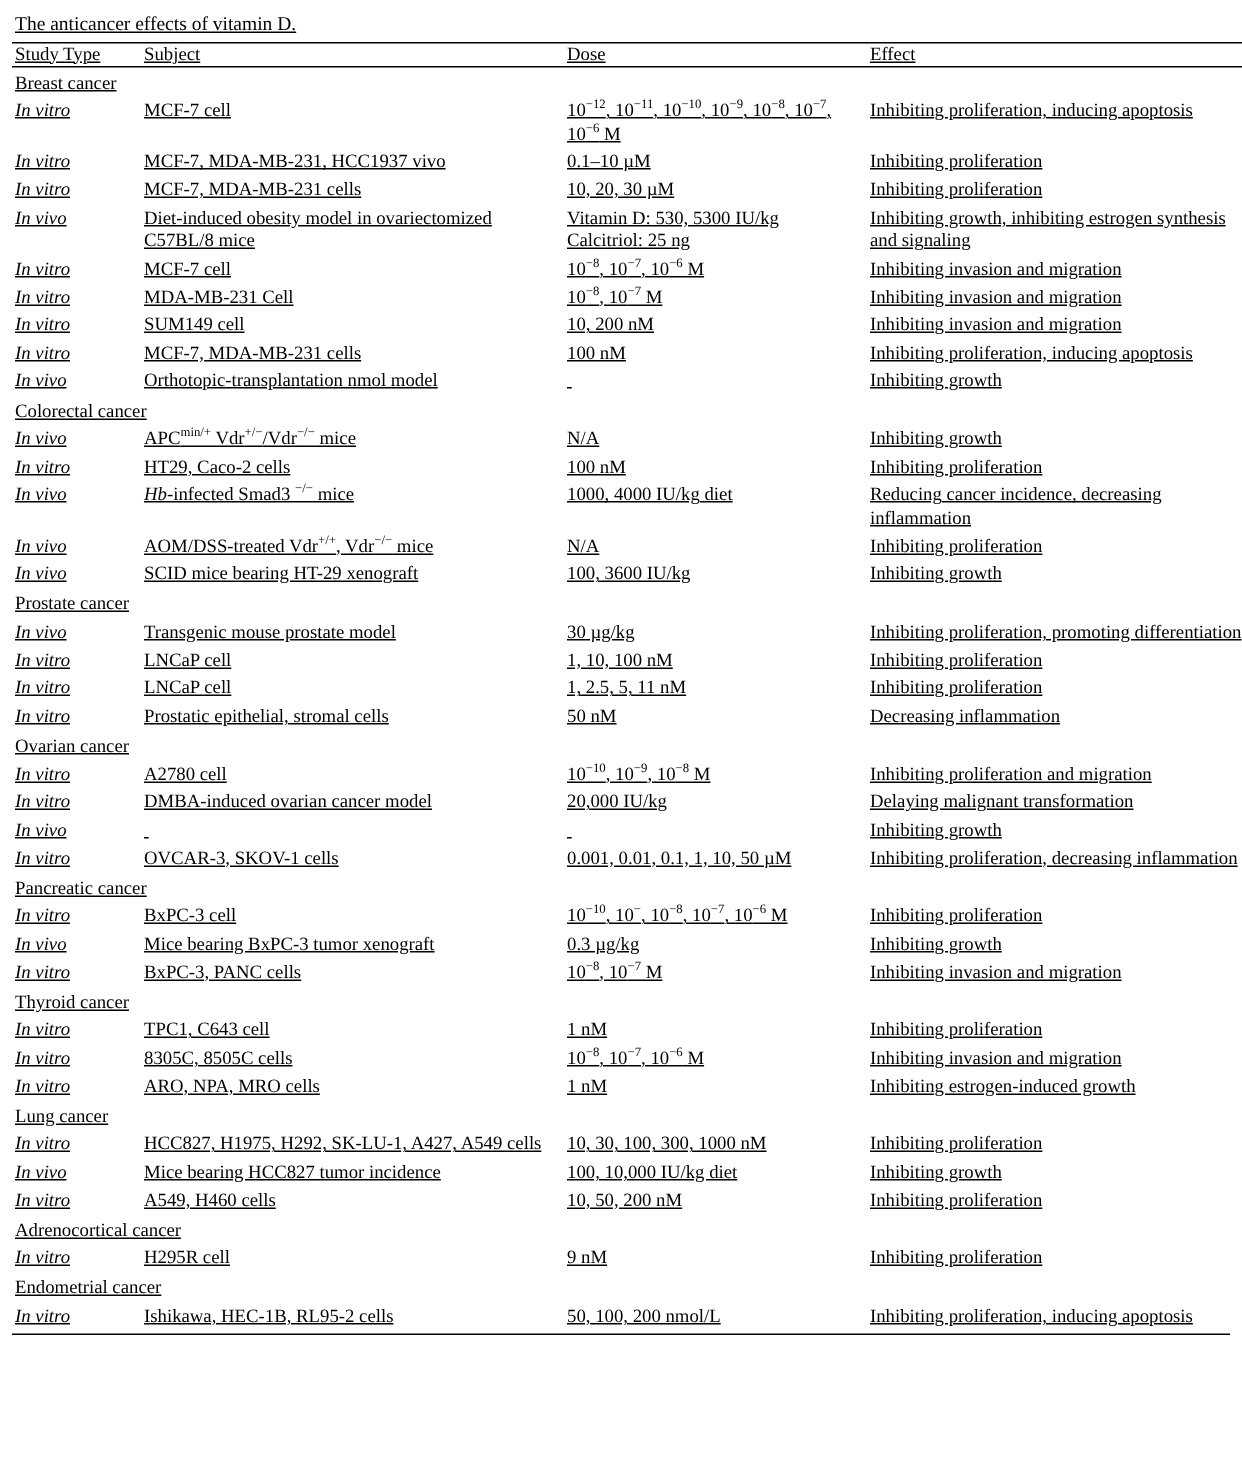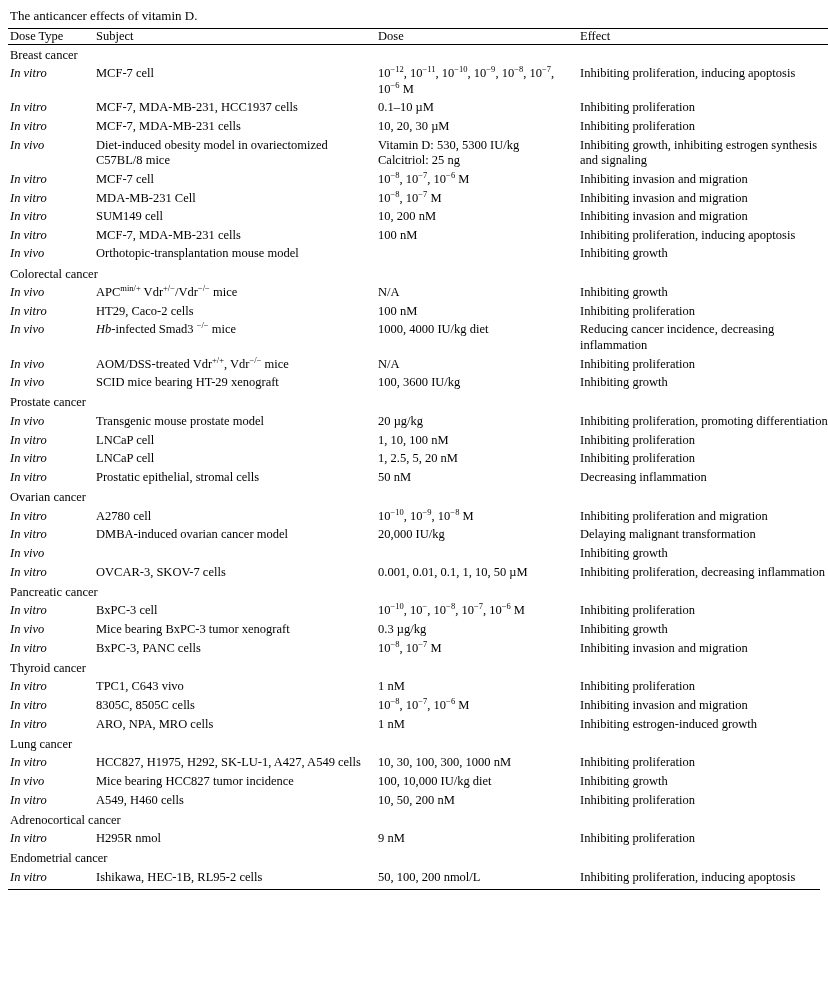--- a/index.html
+++ b/index.html
@@ -13,20 +13,21 @@
     font-family: "Liberation Serif", serif;
     color: #000000;
     font-size: 12.5px;
   }
   .page {
     position: relative;
     width: 828px;
     height: 982px;
     box-sizing: border-box;
     padding: 6px 8px 0 8px;
+    text-decoration: underline;
   }
   .caption {
     font-family: "Liberation Serif", serif;
     font-size: 13px;
     padding: 2px 0 4px 2px;
     line-height: 1.2;
   }
   table.tbl {
     width: 812px;
     border-collapse: collapse;
@@ -71,39 +72,39 @@
 </head>
 <body>
 
 <div class="page">
 
   <div class="caption">The anticancer effects of vitamin D.</div>
 
   <table class="tbl">
     <thead>
       <tr class="hdr-row">
-        <td class="c0">Dose Type</td>
+        <td class="c0">Study Type</td>
         <td class="c1">Subject</td>
         <td class="c2">Dose</td>
         <td class="c3">Effect</td>
       </tr>
     </thead>
     <tbody id="tbody">
         <tr class="group">
           <td class="c0" colspan="4">Breast cancer</td>
         </tr>
         <tr>
           <td class="c0 ital">In vitro</td>
           <td class="c1">MCF-7 cell</td>
           <td class="c2">10<sup>−12</sup>, 10<sup>−11</sup>, 10<sup>−10</sup>, 10<sup>−9</sup>, 10<sup>−8</sup>, 10<sup>−7</sup>, 10<sup>−6</sup> M</td>
           <td class="c3">Inhibiting proliferation, inducing apoptosis</td>
         </tr>
         <tr>
           <td class="c0 ital">In vitro</td>
-          <td class="c1">MCF-7, MDA-MB-231, HCC1937 cells</td>
+          <td class="c1">MCF-7, MDA-MB-231, HCC1937 vivo</td>
           <td class="c2">0.1–10 µM</td>
           <td class="c3">Inhibiting proliferation</td>
         </tr>
         <tr>
           <td class="c0 ital">In vitro</td>
           <td class="c1">MCF-7, MDA-MB-231 cells</td>
           <td class="c2">10, 20, 30 µM</td>
           <td class="c3">Inhibiting proliferation</td>
         </tr>
         <tr>
@@ -131,21 +132,21 @@
           <td class="c3">Inhibiting invasion and migration</td>
         </tr>
         <tr>
           <td class="c0 ital">In vitro</td>
           <td class="c1">MCF-7, MDA-MB-231 cells</td>
           <td class="c2">100 nM</td>
           <td class="c3">Inhibiting proliferation, inducing apoptosis</td>
         </tr>
         <tr>
           <td class="c0 ital">In vivo</td>
-          <td class="c1">Orthotopic-transplantation mouse model</td>
+          <td class="c1">Orthotopic-transplantation nmol model</td>
           <td class="c2">&nbsp;</td>
           <td class="c3">Inhibiting growth</td>
         </tr>
         <tr class="group">
           <td class="c0" colspan="4">Colorectal cancer</td>
         </tr>
         <tr>
           <td class="c0 ital">In vivo</td>
           <td class="c1">APC<sup>min/+</sup> Vdr<sup>+/−</sup>/Vdr<sup>−/−</sup> mice</td>
           <td class="c2">N/A</td>
@@ -174,33 +175,33 @@
           <td class="c1">SCID mice bearing HT-29 xenograft</td>
           <td class="c2">100, 3600 IU/kg</td>
           <td class="c3">Inhibiting growth</td>
         </tr>
         <tr class="group">
           <td class="c0" colspan="4">Prostate cancer</td>
         </tr>
         <tr>
           <td class="c0 ital">In vivo</td>
           <td class="c1">Transgenic mouse prostate model</td>
-          <td class="c2">20 µg/kg</td>
+          <td class="c2">30 µg/kg</td>
           <td class="c3">Inhibiting proliferation, promoting differentiation</td>
         </tr>
         <tr>
           <td class="c0 ital">In vitro</td>
           <td class="c1">LNCaP cell</td>
           <td class="c2">1, 10, 100 nM</td>
           <td class="c3">Inhibiting proliferation</td>
         </tr>
         <tr>
           <td class="c0 ital">In vitro</td>
           <td class="c1">LNCaP cell</td>
-          <td class="c2">1, 2.5, 5, 20 nM</td>
+          <td class="c2">1, 2.5, 5, 11 nM</td>
           <td class="c3">Inhibiting proliferation</td>
         </tr>
         <tr>
           <td class="c0 ital">In vitro</td>
           <td class="c1">Prostatic epithelial, stromal cells</td>
           <td class="c2">50 nM</td>
           <td class="c3">Decreasing inflammation</td>
         </tr>
         <tr class="group">
           <td class="c0" colspan="4">Ovarian cancer</td>
@@ -218,21 +219,21 @@
           <td class="c3">Delaying malignant transformation</td>
         </tr>
         <tr>
           <td class="c0 ital">In vivo</td>
           <td class="c1">&nbsp;</td>
           <td class="c2">&nbsp;</td>
           <td class="c3">Inhibiting growth</td>
         </tr>
         <tr>
           <td class="c0 ital">In vitro</td>
-          <td class="c1">OVCAR-3, SKOV-7 cells</td>
+          <td class="c1">OVCAR-3, SKOV-1 cells</td>
           <td class="c2">0.001, 0.01, 0.1, 1, 10, 50 µM</td>
           <td class="c3">Inhibiting proliferation, decreasing inflammation</td>
         </tr>
         <tr class="group">
           <td class="c0" colspan="4">Pancreatic cancer</td>
         </tr>
         <tr>
           <td class="c0 ital">In vitro</td>
           <td class="c1">BxPC-3 cell</td>
           <td class="c2">10<sup>−10</sup>, 10<sup>−</sup>, 10<sup>−8</sup>, 10<sup>−7</sup>, 10<sup>−6</sup> M</td>
@@ -248,21 +249,21 @@
           <td class="c0 ital">In vitro</td>
           <td class="c1">BxPC-3, PANC cells</td>
           <td class="c2">10<sup>−8</sup>, 10<sup>−7</sup> M</td>
           <td class="c3">Inhibiting invasion and migration</td>
         </tr>
         <tr class="group">
           <td class="c0" colspan="4">Thyroid cancer</td>
         </tr>
         <tr>
           <td class="c0 ital">In vitro</td>
-          <td class="c1">TPC1, C643 vivo</td>
+          <td class="c1">TPC1, C643 cell</td>
           <td class="c2">1 nM</td>
           <td class="c3">Inhibiting proliferation</td>
         </tr>
         <tr>
           <td class="c0 ital">In vitro</td>
           <td class="c1">8305C, 8505C cells</td>
           <td class="c2">10<sup>−8</sup>, 10<sup>−7</sup>, 10<sup>−6</sup> M</td>
           <td class="c3">Inhibiting invasion and migration</td>
         </tr>
         <tr>
@@ -290,21 +291,21 @@
           <td class="c0 ital">In vitro</td>
           <td class="c1">A549, H460 cells</td>
           <td class="c2">10, 50, 200 nM</td>
           <td class="c3">Inhibiting proliferation</td>
         </tr>
         <tr class="group">
           <td class="c0" colspan="4">Adrenocortical cancer</td>
         </tr>
         <tr>
           <td class="c0 ital">In vitro</td>
-          <td class="c1">H295R nmol</td>
+          <td class="c1">H295R cell</td>
           <td class="c2">9 nM</td>
           <td class="c3">Inhibiting proliferation</td>
         </tr>
         <tr class="group">
           <td class="c0" colspan="4">Endometrial cancer</td>
         </tr>
         <tr>
           <td class="c0 ital">In vitro</td>
           <td class="c1">Ishikawa, HEC-1B, RL95-2 cells</td>
           <td class="c2">50, 100, 200 nmol/L</td>

